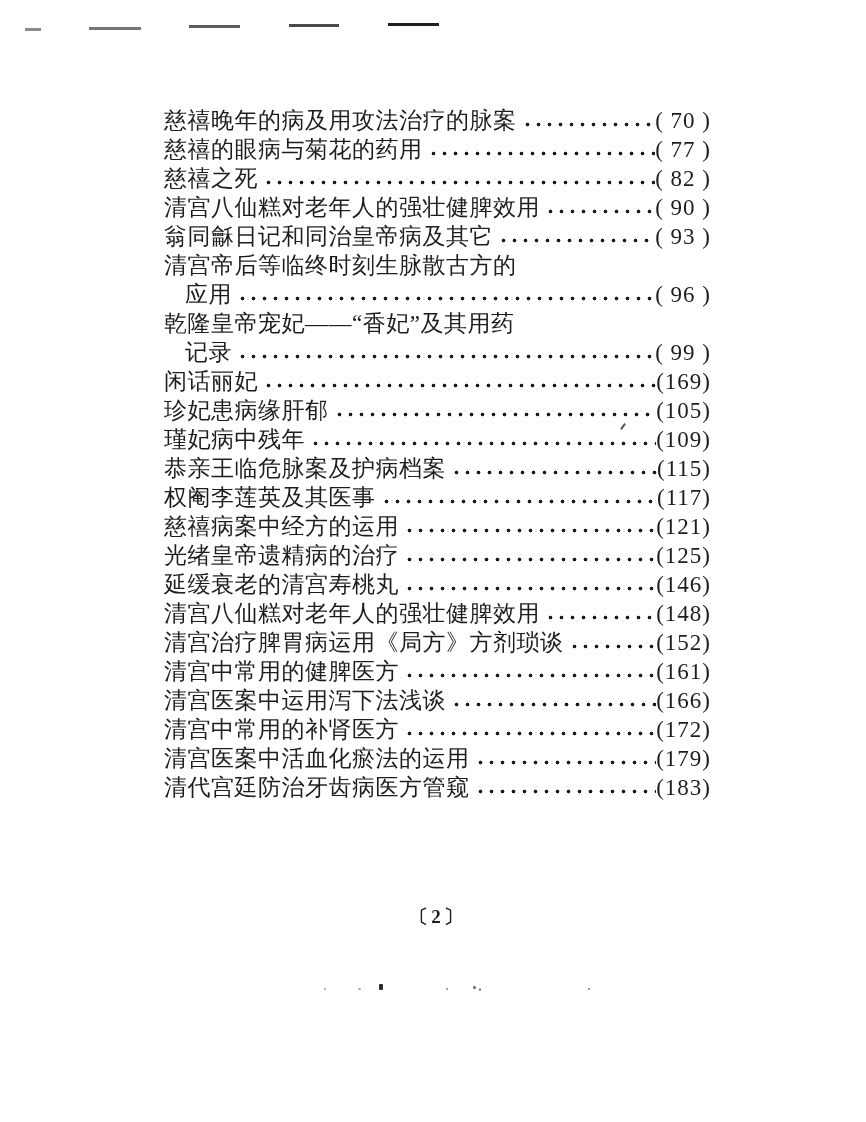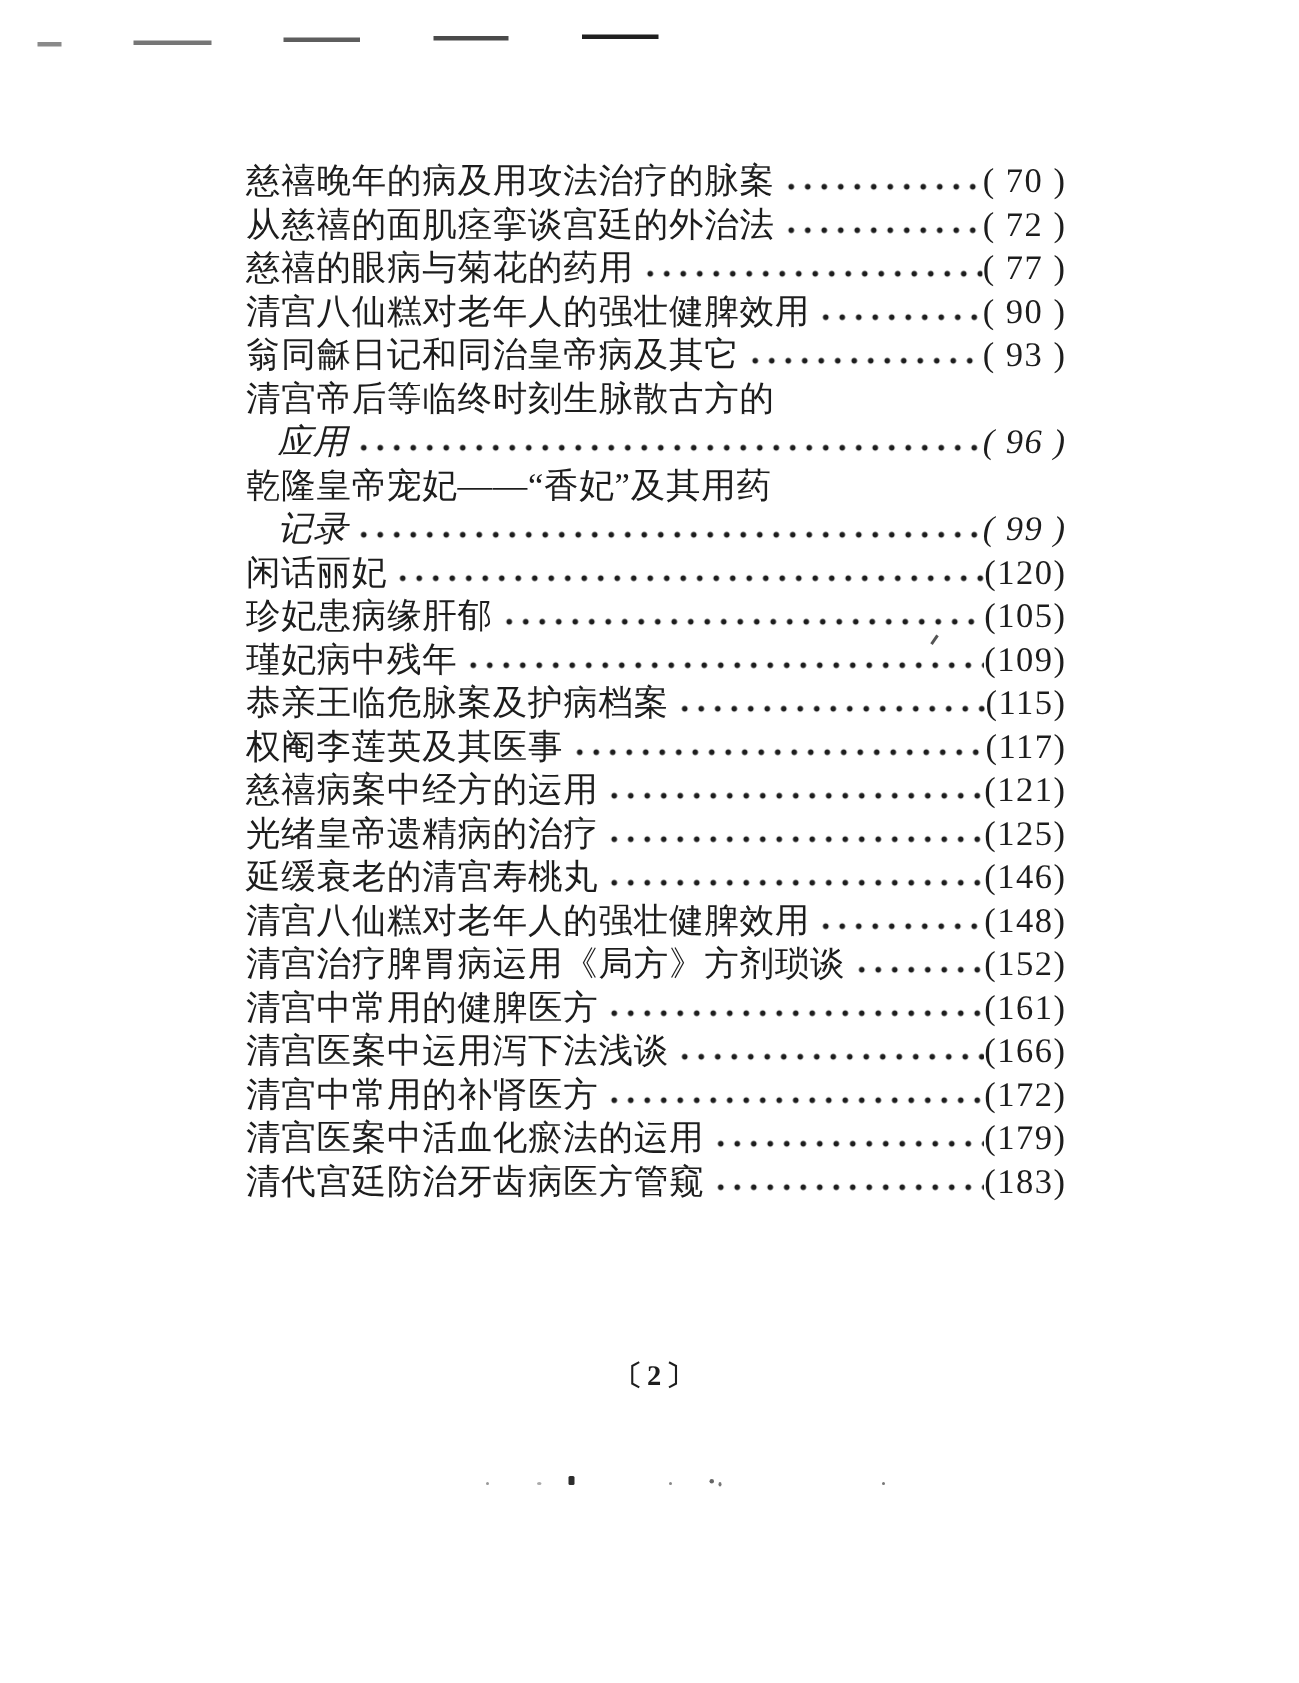--- a/index.html
+++ b/index.html
@@ -37,21 +37,21 @@
     width: 547px;
   }
   .row {
     display: flex;
     align-items: center;
     height: 29px;
     font-size: 23px;
     letter-spacing: 0.5px;
     white-space: nowrap;
   }
-  .row.indent { padding-left: 21px; font-style: italic; }
+  .row.indent { padding-left: 21px; }
   .t {
     flex: 0 0 auto;
   }
   .dots {
     flex: 1 1 auto;
     min-width: 8px;
     align-self: stretch;
     margin-left: 3px;
     background-image: radial-gradient(circle, #1d1d1d 1.6px, rgba(0,0,0,0) 2.2px);
     background-size: 11px 11px;
@@ -102,28 +102,28 @@
   <div class="scanline sl5"></div>
 
   <div class="toc">
 
     <div class="row">
       <span class="t">慈禧晚年的病及用攻法治疗的脉案</span>
       <span class="dots"></span>
       <span class="pg">( 70 )</span>
     </div>
     <div class="row">
-      <span class="t">从慈禧的面肌痉挛谈宫廷的外治法</span>
-      <span class="dots"></span>
-      <span class="pg">( 72 )</span>
-    </div>
-    <div class="row">
       <span class="t">慈禧的眼病与菊花的药用</span>
       <span class="dots"></span>
       <span class="pg">( 77 )</span>
+    </div>
+    <div class="row">
+      <span class="t">慈禧之死</span>
+      <span class="dots"></span>
+      <span class="pg">( 82 )</span>
     </div>
     <div class="row">
       <span class="t">清宫八仙糕对老年人的强壮健脾效用</span>
       <span class="dots"></span>
       <span class="pg">( 90 )</span>
     </div>
     <div class="row">
       <span class="t">翁同龢日记和同治皇帝病及其它</span>
       <span class="dots"></span>
       <span class="pg">( 93 )</span>
@@ -140,21 +140,21 @@
       <span class="t">乾隆皇帝宠妃——“香妃”及其用药</span>
     </div>
     <div class="row indent">
       <span class="t">记录</span>
       <span class="dots"></span>
       <span class="pg">( 99 )</span>
     </div>
     <div class="row">
       <span class="t">闲话丽妃</span>
       <span class="dots"></span>
-      <span class="pg">(120)</span>
+      <span class="pg">(169)</span>
     </div>
     <div class="row">
       <span class="t">珍妃患病缘肝郁</span>
       <span class="dots"></span>
       <span class="pg">(105)</span>
     </div>
     <div class="row">
       <span class="t">瑾妃病中残年</span>
       <span class="dots"></span>
       <span class="pg">(109)</span>

